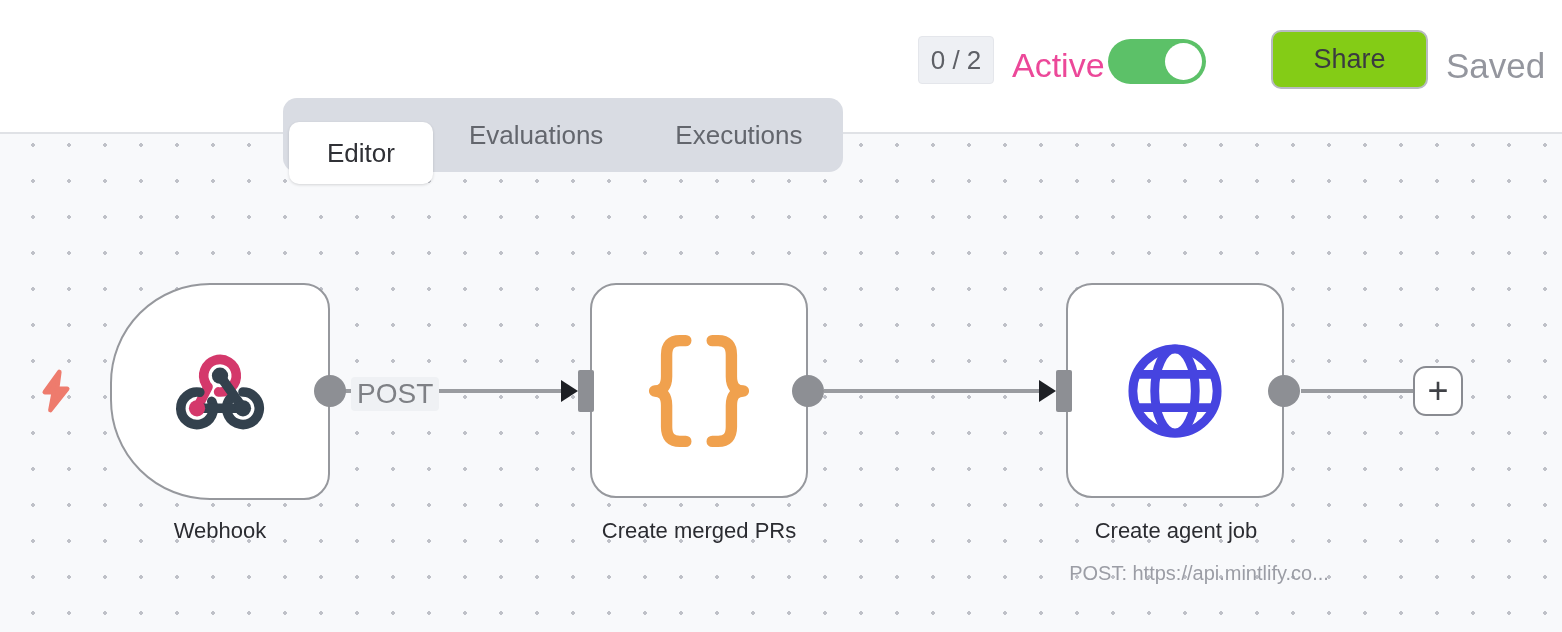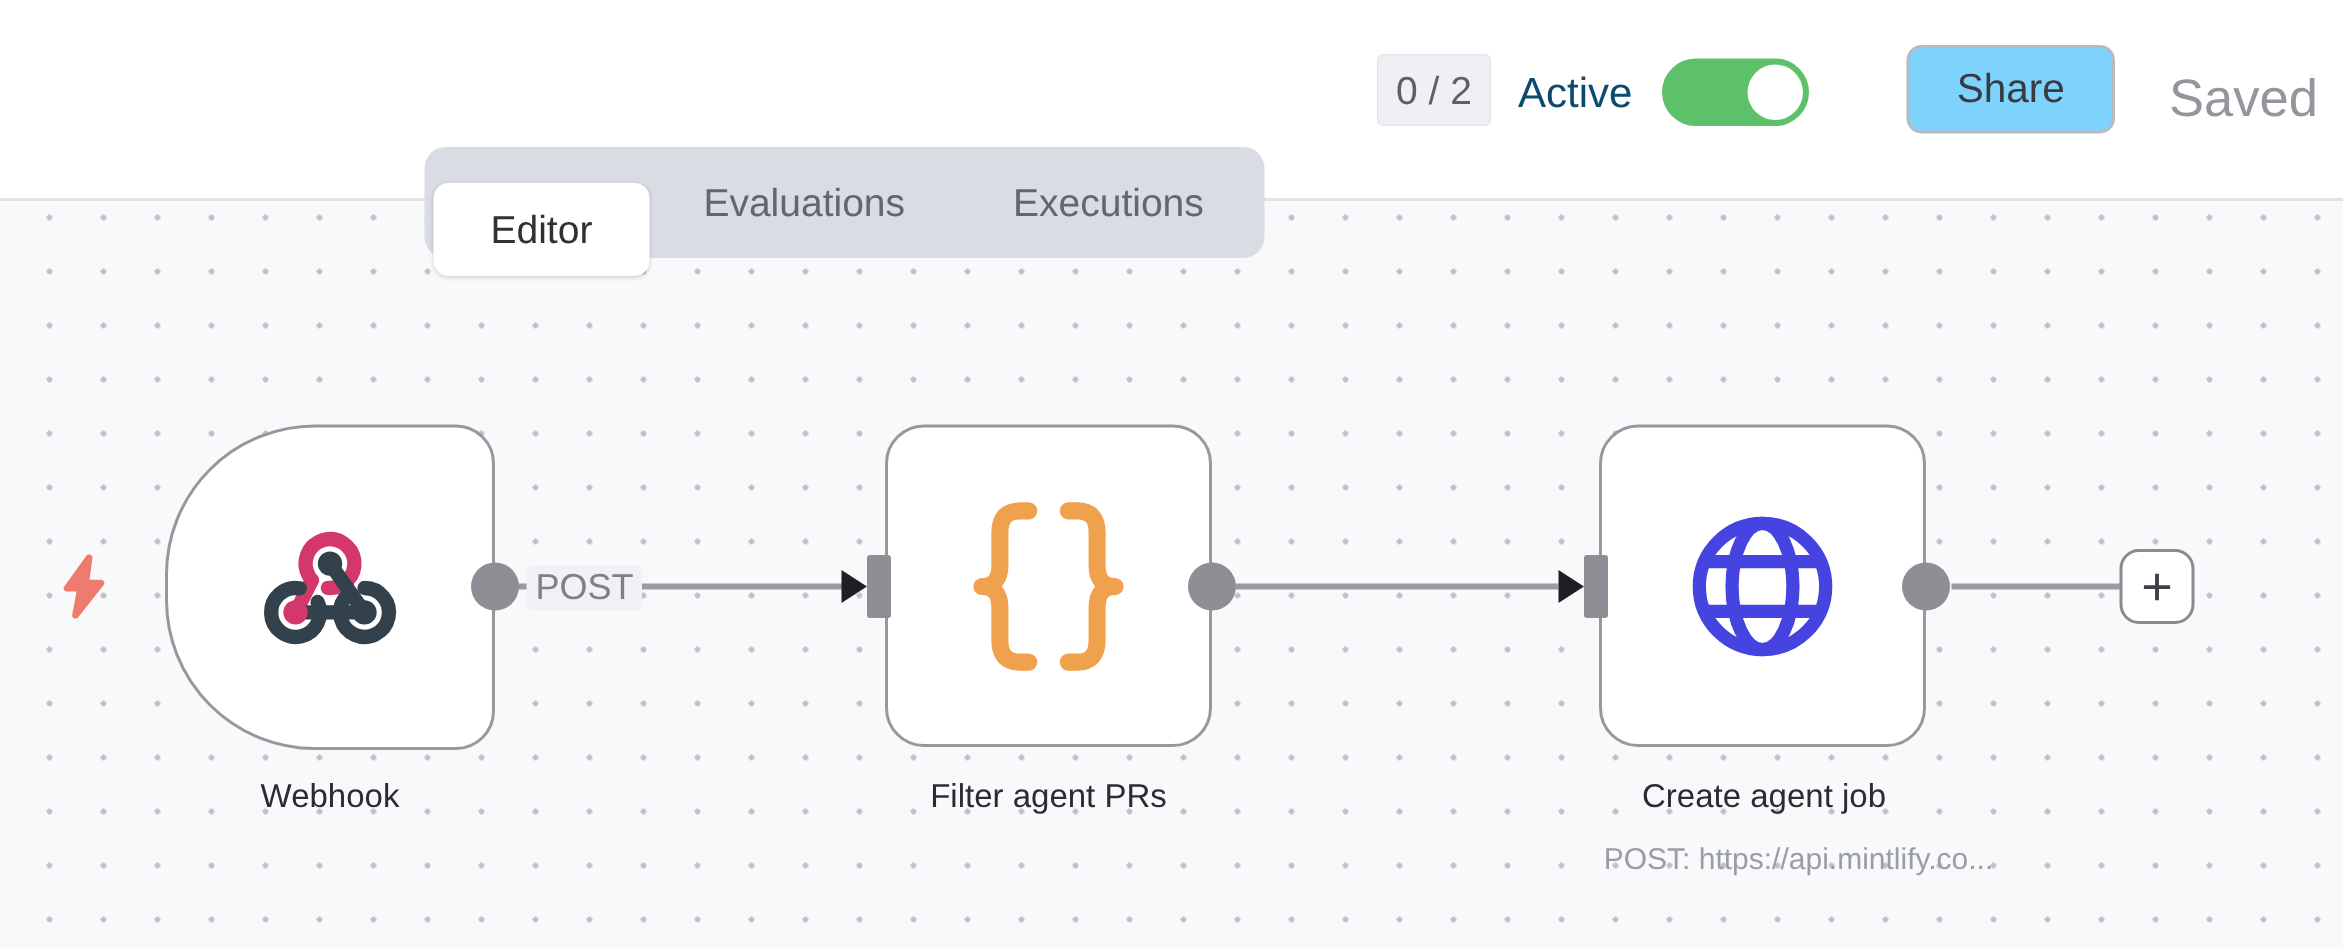--- a/index.html
+++ b/index.html
@@ -20,33 +20,33 @@
     position:absolute; left:0; top:0; width:1562px; height:134px;
     background:#fff; border-bottom:2px solid #e0e2e6; z-index:2;
   }
   .badge {
     position:absolute; left:918px; top:36px; width:76px; height:48px;
     background:#eef0f4; border:1px solid #e4e6eb; border-radius:4px;
     font-size:26px; color:#5e6066; text-align:center; line-height:46px;
   }
   .active-label {
     position:absolute; left:1012px; top:46px;
-    font-size:28px; font-weight:500; color:#0c4a6e;
+    font-size:34px; font-weight:500; color:#ec4899;
   }
   .toggle {
     position:absolute; left:1108px; top:39px; width:98px; height:45px;
     background:#5cc168; border-radius:23px; cursor:pointer;
   }
   .toggle .knob {
     position:absolute; right:4px; top:4px; width:37px; height:37px;
     background:#fff; border-radius:50%;
   }
   .share-btn {
-    position:absolute; left:1271px; top:30px; width:139px; height:59px;
-    background:#7dd3fc; border:2px solid #b7bac1; border-radius:10px;
+    position:absolute; left:1271px; top:30px; width:157px; height:59px;
+    background:#84cc16; border:2px solid #b7bac1; border-radius:10px;
     font-size:27px; font-weight:500; color:#3a3b40; font-family:inherit; cursor:pointer;
   }
   .saved {
     position:absolute; left:1446px; top:46px;
     font-size:35px; font-weight:500; color:#94969e;
   }
 
   
   .tabbar {
     position:absolute; left:283px; top:98px; height:74px; width:560px;
@@ -89,21 +89,21 @@
   .arrowhead {
     position:absolute; width:0; height:0; top:380px; z-index:2;
     border-top:11px solid transparent; border-bottom:11px solid transparent;
     border-left:17px solid #1d1f24;
   }
   #arrow-1 { left:561px; }
   #arrow-2 { left:1039px; }
 
   .wire-label {
     position:absolute; left:351px; top:377px; z-index:2;
-    font-size:24px; color:#7e8085; background:#eff1f4;
+    font-size:28px; color:#7e8085; background:#eff1f4;
     padding:1px 6px; border-radius:4px;
   }
 
   .node-label {
     position:absolute; top:518px; transform:translateX(-50%);
     font-size:22px; font-weight:500; color:#2b2c31; white-space:nowrap; z-index:2;
   }
   #label-webhook { left:220px; }
   #label-filter  { left:699px; }
   #label-http    { left:1176px; }
@@ -173,21 +173,21 @@
     <div class="port-out" id="port-out-filter"></div>
     <div class="port-out" id="port-out-http"></div>
     <div class="port-in" id="port-in-filter"></div>
     <div class="port-in" id="port-in-http"></div>
 
     <div class="add-btn">
       <span>+</span>
     </div>
 
     <div class="node-label" id="label-webhook">Webhook</div>
-    <div class="node-label" id="label-filter">Filter agent PRs</div>
+    <div class="node-label" id="label-filter">Create merged PRs</div>
     <div class="node-label" id="label-http">Create agent job</div>
     <div class="node-sublabel">POST: https://api.mintlify.co...</div>
   </div>
 
   <div class="header">
     <span class="badge">0 / 2</span>
     <span class="active-label">Active</span>
     <span class="toggle">
       <span class="knob"></span>
     </span>

